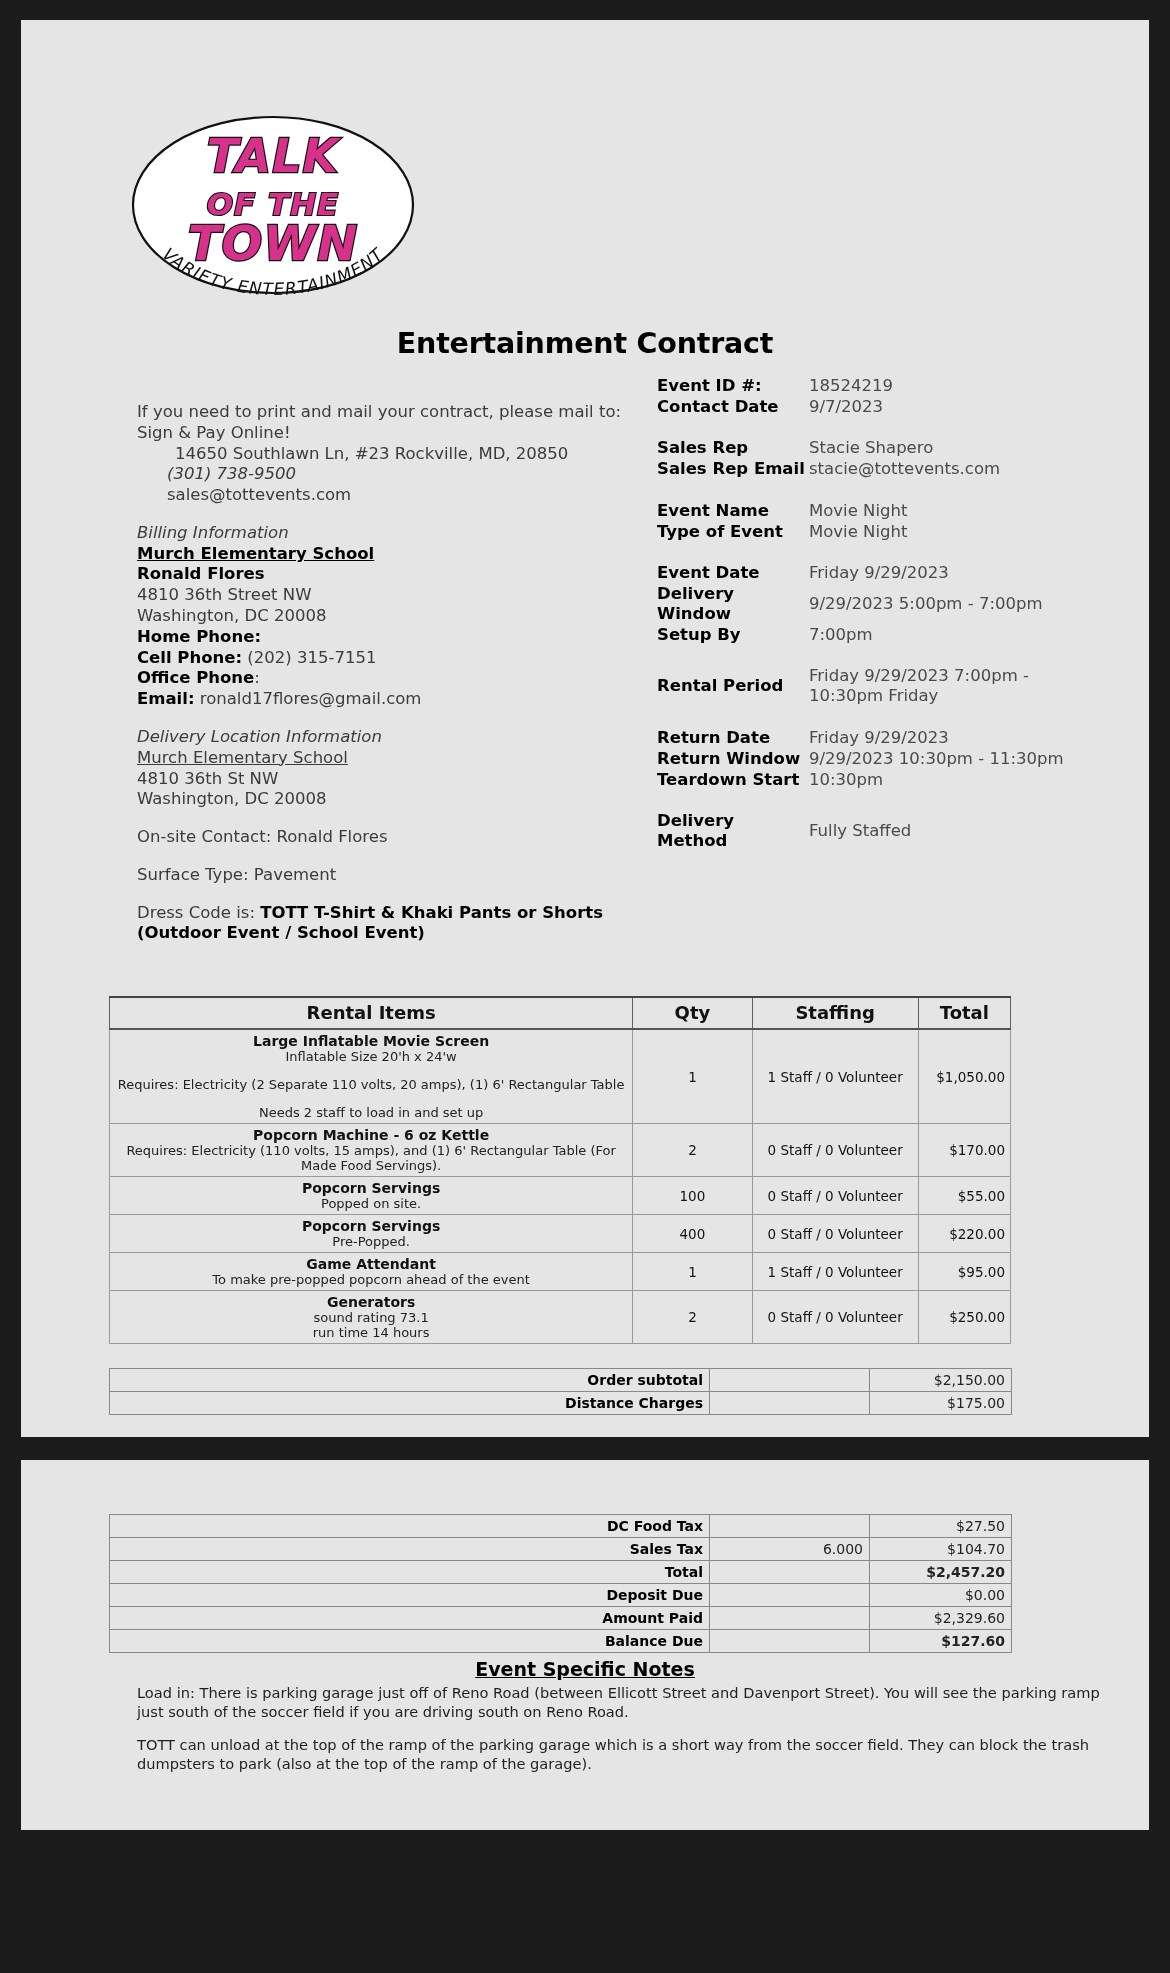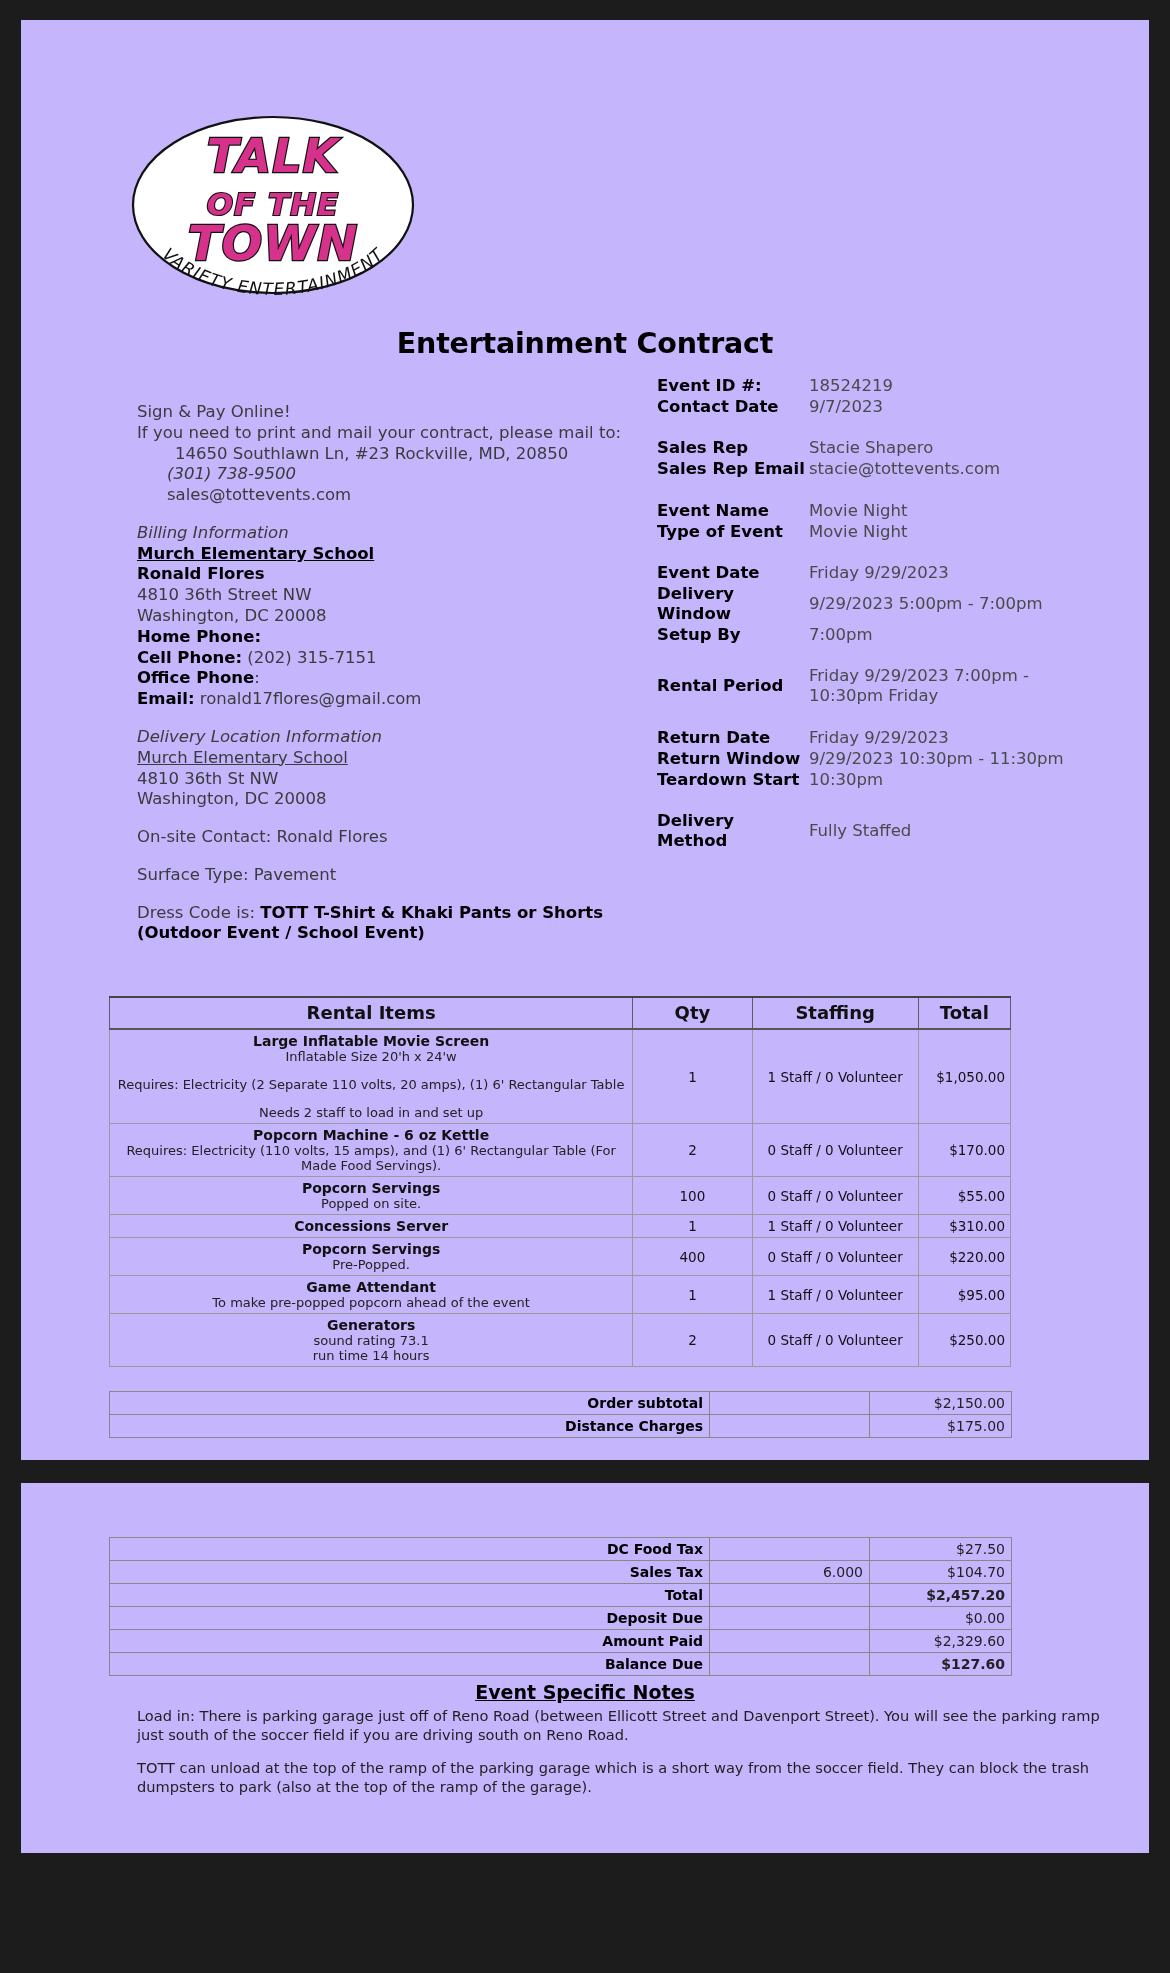--- a/index.html
+++ b/index.html
@@ -9,21 +9,21 @@
     font-family: "DejaVu Sans", "Liberation Sans", sans-serif;
   }
   .viewport {
     width: 1170px;
     min-height: 1973px;
     background: #1c1c1c;
     position: relative;
     padding: 20px 21px;
   }
   .page {
-    background: #c4b5fd;
+    background: #e5e5e5;
     width: 1128px;
     margin: 0 auto;
     position: relative;
   }
   .page-1 { padding: 20px 0 22px 0; min-height: 1256px; }
   .page-2 { margin-top: 23px; padding: 30px 0 0 0; min-height: 370px; }
 
   
   .logo-wrap {
     position: relative;
@@ -178,22 +178,22 @@
           <textPath href="#tagarc" startOffset="50%" text-anchor="middle">VARIETY ENTERTAINMENT</textPath>
         </text>
       </svg>
     </div>
 
     <div class="doc-title">Entertainment Contract</div>
 
     <div class="body-cols">
 
       <div class="col-left">
+        <div class="ln">If you need to print and mail your contract, please mail to:</div>
         <div class="ln">Sign &amp; Pay Online!</div>
-        <div class="ln">If you need to print and mail your contract, please mail to:</div>
         <div class="ln indent1">14650 Southlawn Ln, #23 Rockville, MD, 20850</div>
         <div class="ln indent2 i">(301) 738-9500</div>
         <div class="ln indent2">sales@tottevents.com</div>
 
         <div class="gap"></div>
 
         <div class="ln i">Billing Information</div>
         <div class="ln b u">Murch Elementary School</div>
         <div class="ln b">Ronald Flores</div>
         <div class="ln">4810 36th Street NW</div>
@@ -333,28 +333,20 @@
             <td class="c-item">
               <span class="item-name">Popcorn Servings</span>
               <span class="item-sub">Popped on site.</span>
             </td>
             <td class="c-qty">100</td>
             <td class="c-staff">0 Staff / 0 Volunteer</td>
             <td class="c-total">$55.00</td>
           </tr>
           <tr>
             <td class="c-item">
-              <span class="item-name">Concessions Server</span>
-            </td>
-            <td class="c-qty">1</td>
-            <td class="c-staff">1 Staff / 0 Volunteer</td>
-            <td class="c-total">$310.00</td>
-          </tr>
-          <tr>
-            <td class="c-item">
               <span class="item-name">Popcorn Servings</span>
               <span class="item-sub">Pre-Popped.</span>
             </td>
             <td class="c-qty">400</td>
             <td class="c-staff">0 Staff / 0 Volunteer</td>
             <td class="c-total">$220.00</td>
           </tr>
           <tr>
             <td class="c-item">
               <span class="item-name">Game Attendant</span>

